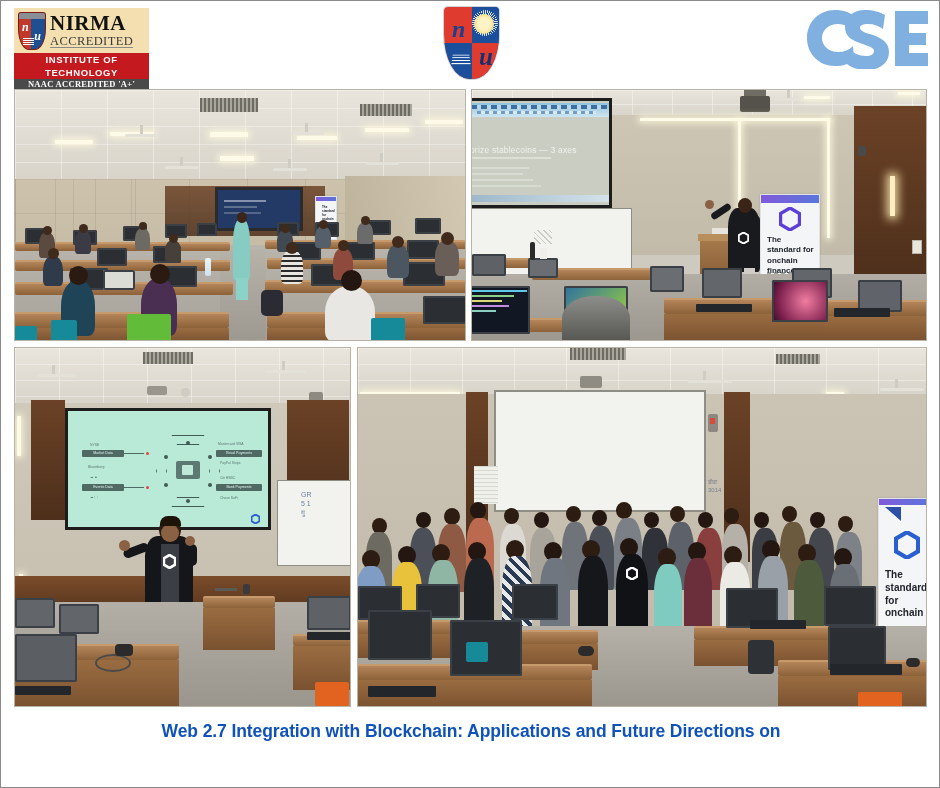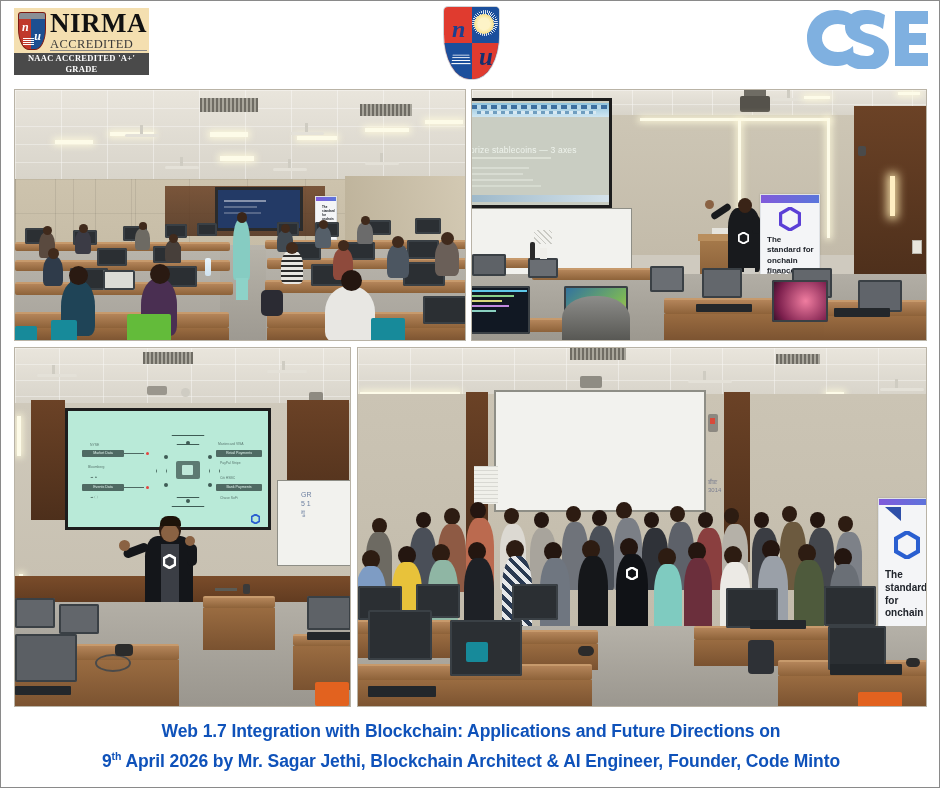--- a/index.html
+++ b/index.html
@@ -29,21 +29,21 @@
   .nirma-crest .band { position:absolute; left:0; right:0; top:0; height:6px;
       background:#8a8f95; }
   .nirma-crest .n { position:absolute; left:3px; top:7px; color:#fff;
       font-family:"Liberation Serif", serif; font-style:italic; font-weight:bold; font-size:12px; }
   .nirma-crest .u { position:absolute; right:4px; bottom:5px; color:#fff;
       font-family:"Liberation Serif", serif; font-style:italic; font-weight:bold; font-size:12px; }
   .nirma-crest .book { position:absolute; left:4px; bottom:4px; width:11px; height:7px;
       background: repeating-linear-gradient(#fff 0 1px, transparent 1px 2px); }
   .nirma-words { display:flex; flex-direction:column; line-height:1; }
   .nirma-words .w1 { font-family:"Liberation Serif", serif; font-weight:bold;
-      font-size:27px; letter-spacing:0.5px; color:#111; }
+      font-size:21px; letter-spacing:0.5px; color:#111; }
   .nirma-words .w2 { font-family:"Liberation Serif", serif; font-size:12.5px;
       letter-spacing:0.4px; color:#3a3a3a; border-bottom:1px solid #888; margin-top:1px;}
   .nirma-red { background:#c3191f; color:#fff; text-align:center; flex:0 0 13px;
       font-size:9.5px; font-weight:bold; letter-spacing:0.6px; line-height:13px; }
   .nirma-dark { background:#4a4a4a; color:#fff; text-align:center; flex:0 0 11px;
       font-family:"Liberation Serif", serif;
       font-size:8.5px; font-weight:bold; letter-spacing:0.3px; line-height:11px; }
 
   
   .nu-shield { position:absolute; left:443px; top:6px; width:55px; height:72px; }
@@ -169,20 +169,21 @@
             <span class="n">n</span>
             <span class="u">u</span>
             <span class="book"></span>
           </div>
         </div>
         <div class="nirma-words">
           <span class="w1">NIRMA</span>
           <span class="w2">ACCREDITED</span>
         </div>
       </div>
+      <div class="nirma-red">INSTITUTE OF TECHNOLOGY</div>
       <div class="nirma-dark">NAAC ACCREDITED 'A+' GRADE</div>
     </div>
 
     <div class="nu-shield">
       <div class="body">
         <div class="q-tr"></div>
         <div class="q-bl"></div>
         <div class="q-br"></div>
         <div class="rays"></div>
         <div class="sun"></div>
@@ -719,17 +720,16 @@
       <div class="kbd" style="left:10px;top:338px;width:68px;height:11px;"></div>
       <div style="position:absolute;left:220px;top:298px;width:16px;height:10px;border-radius:6px;background:#2b2b2b;"></div>
       <div style="position:absolute;left:548px;top:310px;width:14px;height:9px;border-radius:6px;background:#2b2b2b;"></div>
       <div class="chair" style="left:108px;top:294px;width:22px;height:20px;"></div>
       <div class="chair orange" style="left:500px;top:344px;width:44px;height:16px;"></div>
       <div style="position:absolute;left:390px;top:292px;width:26px;height:34px;background:#2e3136;border-radius:4px;"></div>
     </div>
   </div>
 
   <div class="caption">
-    <div class="cap-line1">Web 1.7 Integration with Blockchain: Applications and Future Directions on</div>
-    <div class="cap-line2"><span>9</span><sup>th</sup><span> April 2026 by Mr. Sagar Jethi, Blockchain Architect &amp; AI Engineer, Founder, Code Minto</span></div>
+    <div class="cap-line1">Web 2.7 Integration with Blockchain: Applications and Future Directions on</div>
   </div>
 
 </div>
 
 </body></html>

